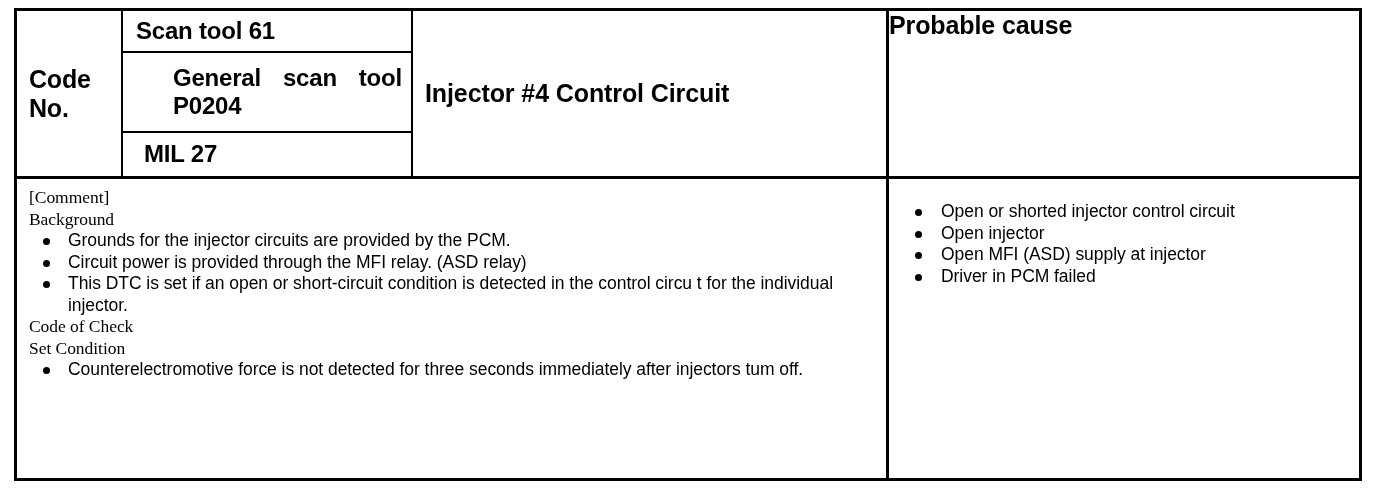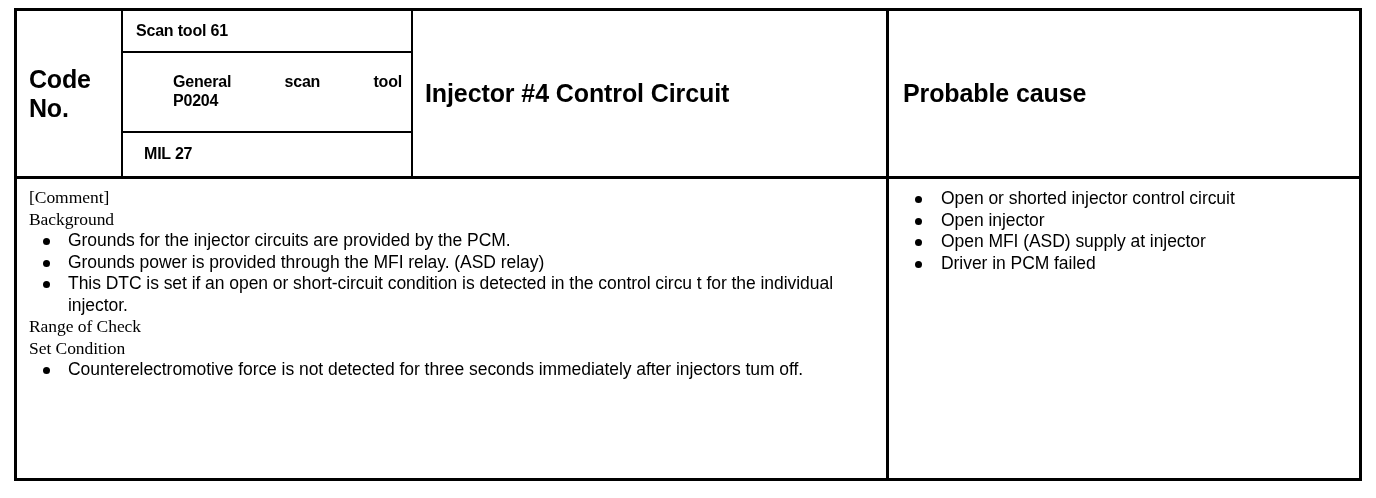--- a/index.html
+++ b/index.html
@@ -82,21 +82,21 @@
     height: 80px;
     flex: 0 0 80px;
     border-bottom: 2px solid #000;
     align-items: center;
   }
   .tool-row.r3 {
     flex: 1 1 auto;
     padding-left: 21px;
   }
   .tool-row .txt {
-    font-size: 16px;
+    font-size: 24px;
     font-weight: bold;
     letter-spacing: -0.2px;
     line-height: 1.18;
   }
   .tool-row.r2 .txt {
     width: 100%;
     text-align: justify;
     text-align-last: left;
     margin-left: 37px;
   }
@@ -121,22 +121,21 @@
     font-size: 25px;
     font-weight: bold;
     letter-spacing: -0.1px;
   }
 
   .cause-head-cell {
     width: 470px;
     flex: 0 0 470px;
     box-sizing: border-box;
     display: flex;
-    align-items: center;
-    padding-left: 14px;
+    align-items: flex-start;
   }
   .cause-head-cell .txt {
     font-size: 25px;
     font-weight: bold;
     letter-spacing: -0.1px;
   }
 
   
   .tbody {
     display: flex;
@@ -148,21 +147,21 @@
   .comment-cell {
     flex: 1 1 auto;
     border-right: 3px solid #000;
     box-sizing: border-box;
     padding: 8px 10px 0 12px;
   }
   .cause-cell {
     width: 470px;
     flex: 0 0 470px;
     box-sizing: border-box;
-    padding: 9px 10px 0 14px;
+    padding: 22px 10px 0 14px;
   }
 
   .body-txt {
     font-size: 17.5px;
     line-height: 21.5px;
     letter-spacing: -0.05px;
   }
 
   .plain-line {
     display: block;
@@ -251,29 +250,29 @@
           <span class="plain-line">[Comment]</span>
 
           <span class="plain-line">Background</span>
           <ul class="blist wide">
             <li>
               <span class="bullet"></span>
               <span class="li-text">Grounds for the injector circuits are provided by the PCM.</span>
             </li>
             <li>
               <span class="bullet"></span>
-              <span class="li-text">Grounds power is provided through the MFI relay. (ASD relay)</span>
+              <span class="li-text">Circuit power is provided through the MFI relay. (ASD relay)</span>
             </li>
             <li>
               <span class="bullet"></span>
               <span class="li-text">This DTC is set if an open or short-circuit condition is detected in the control circu t for the individual injector.</span>
             </li>
           </ul>
 
-          <span class="plain-line">Range of Check</span>
+          <span class="plain-line">Code of Check</span>
 
           <span class="plain-line">Set Condition</span>
           <ul class="blist wide">
             <li>
               <span class="bullet"></span>
               <span class="li-text">Counterelectromotive force is not detected for three seconds immediately after injectors tum off.</span>
             </li>
           </ul>
 
         </div>

